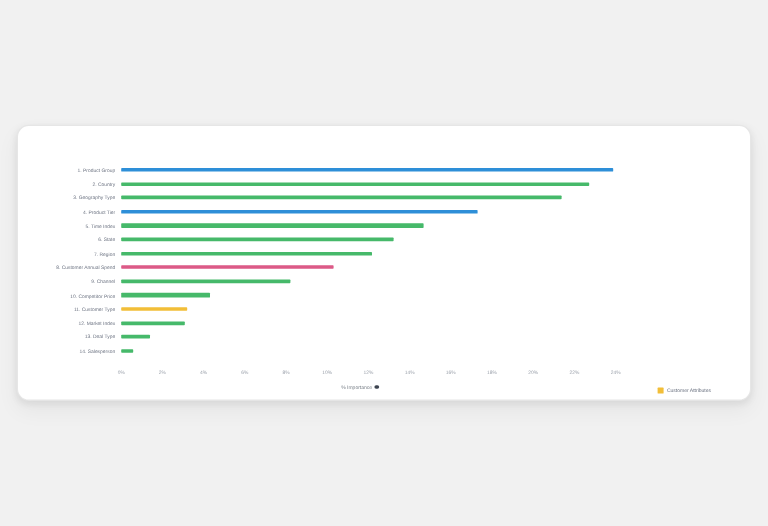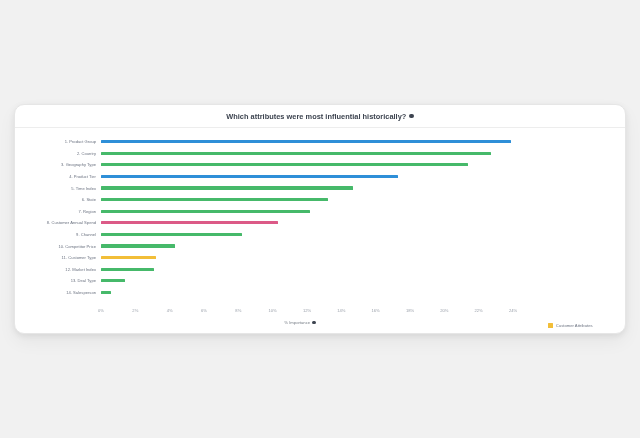--- a/index.html
+++ b/index.html
@@ -182,23 +182,20 @@
     white-space: nowrap;
   }
 </style>
 </head>
 <body>
 
 <div id="page">
 
   <div class="card">
 
-    <div class="card-header">
-      <span class="card-title"><span>Which attributes were most influential historically?</span><span class="info-dot"></span></span>
-    </div>
 
     <div class="plot">
 
       <div class="rows" id="rows">
           <div class="row">
             <div class="row-label">1. Product Group</div>
             <div class="bar-track">
               <div class="bar" style="width: 410.283px; background: rgb(46, 143, 216);"></div>
             </div>
           </div>

